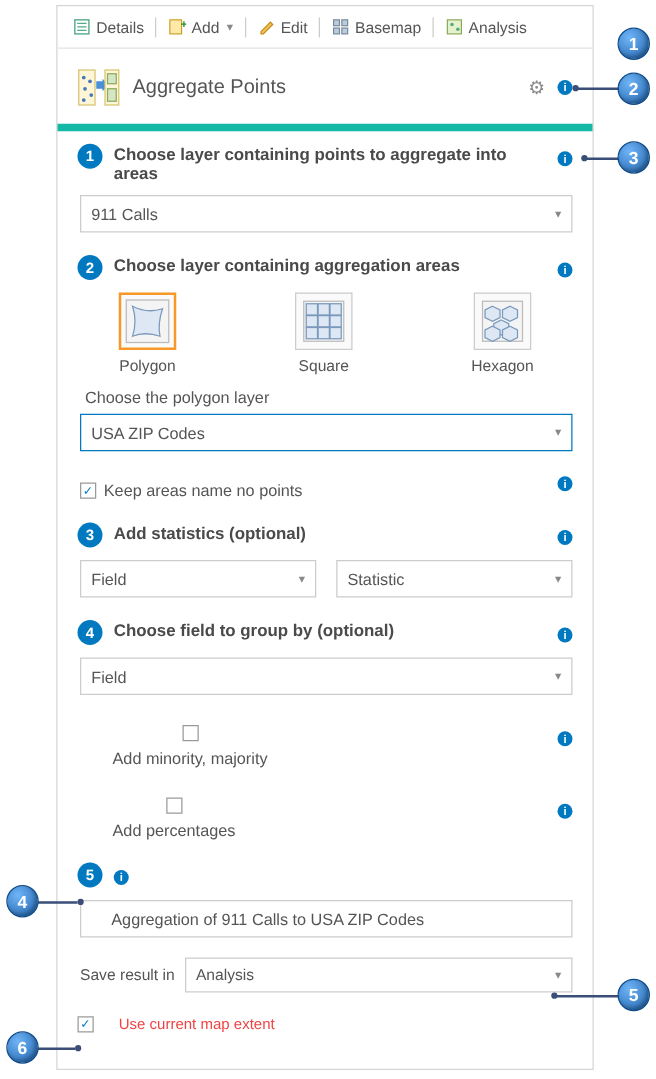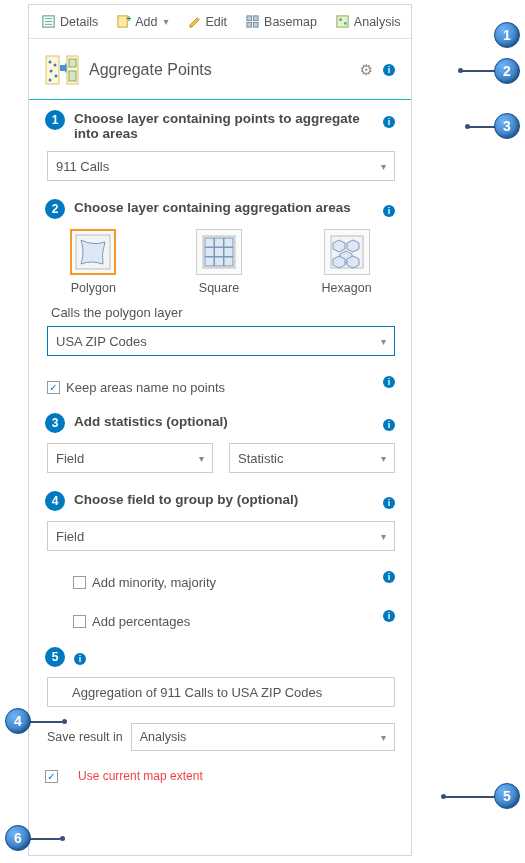--- a/index.html
+++ b/index.html
@@ -9,23 +9,23 @@
     font-family: "Segoe UI", Arial, sans-serif;
     font-size: 13px;
     color: #4a4a4a;
     background: #fff;
     width: 525px;
     height: 863px;
     position: relative;
   }
   .panel {
     position: absolute;
-    left: 28px;
+    left: 45px;
     top: 4px;
-    width: 384px;
+    width: 430px;
     height: 852px;
     border: 1px solid #d6d6d6;
     background: #fff;
     display: flex;
     flex-direction: column;
   }
   .toolbar {
     height: 34px;
     border-bottom: 1px solid #e3e3e3;
     display: flex;
@@ -47,21 +47,21 @@
     background: #ccc;
     margin: 0 3px;
   }
   .tb-icon { width: 15px; height: 15px; display:inline-block; }
   .chev { font-size:10px; color:#888; margin-left:2px;}
   .header {
     padding: 14px 16px 12px 16px;
     display: flex;
     align-items: center;
     gap: 10px;
-    border-bottom: 1px solid #14b8a6;
+    border-bottom: 6px solid #14b8a6;
   }
   .tool-icon {
     width: 34px;
     height: 34px;
     flex-shrink: 0;
   }
   .header h1 {
     font-size: 16px;
     font-weight: 400;
     color: #555;
@@ -173,21 +173,21 @@
     margin: 10px 0 6px 4px;
   }
   .chk-row {
     display:flex;
     align-items:center;
     gap:6px;
     margin-top:12px;
     font-size:13px;
     color:#555;
   }
-  .chk-row.indent { margin-left:26px; }
+  .chk-row.indent { margin-left:26px;flex-direction:column; }
   .chk {
     width:13px;height:13px;border:1px solid #9a9a9a;background:#fff;display:inline-flex;align-items:center;justify-content:center;font-size:10px;color:#0079c1;cursor:pointer;
   }
   .chk.on::after{content:"✓";}
   .chk-flex {
     display:flex;align-items:center;justify-content:space-between;margin-top:12px;
   }
   .txt-input {
     width:100%;
     height:30px;
@@ -365,21 +365,21 @@
                   <polygon points="26,8 32,11 32,17 26,20 20,17 20,11"></polygon>
                   <polygon points="19,19 25,22 25,28 19,31 13,28 13,22"></polygon>
                   <polygon points="12,24 18,27 18,33 12,36 6,33 6,27"></polygon>
                   <polygon points="26,24 32,27 32,33 26,36 20,33 20,27"></polygon>
                 </g>
               </svg>
             </div>
             <span>Hexagon</span>
           </div>
         </div>
-        <div class="sub-label">Calls the polygon layer</div>
+        <div class="sub-label">Choose the polygon layer</div>
         <div class="dropdown blue">
           <span>USA ZIP Codes</span>
           <span class="dd-arrow">▾</span>
         </div>
         <div class="chk-flex">
           <div class="chk-row">
             <span class="chk on"></span>
             <span>Keep areas name no points</span>
           </div>
           <span class="info-i">i</span>

